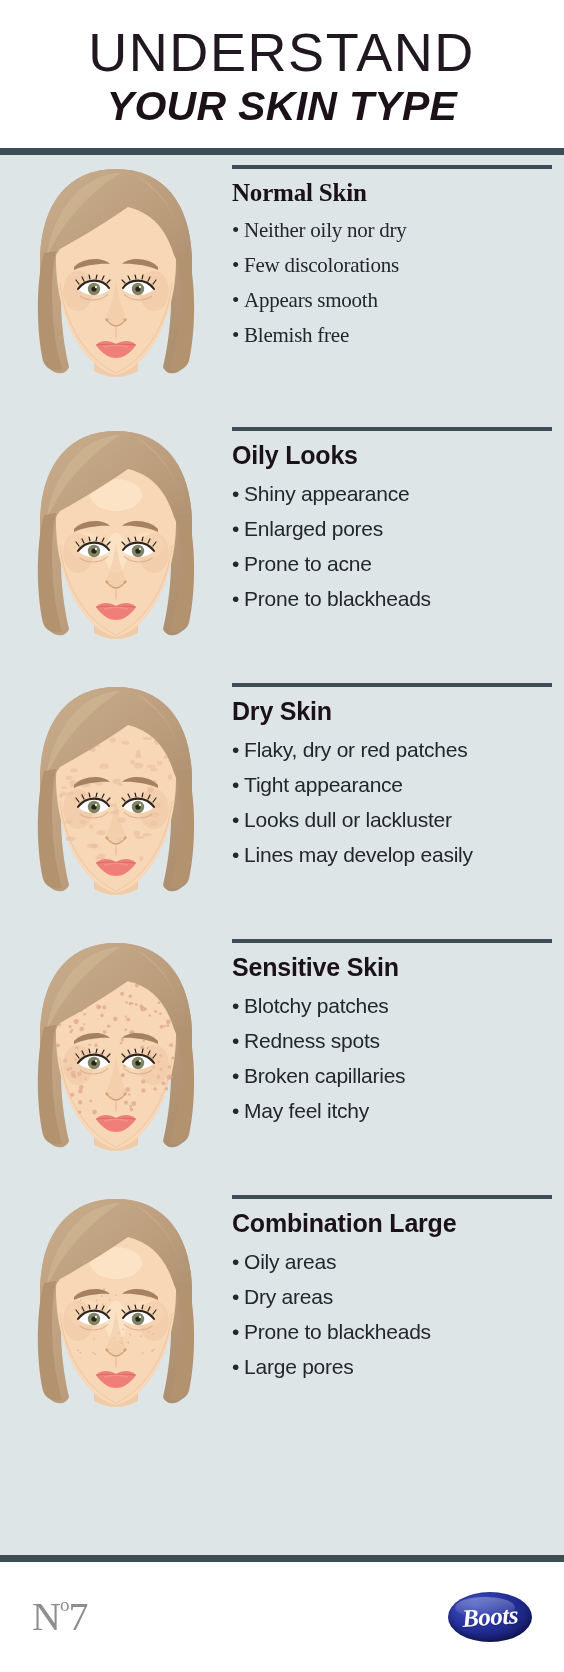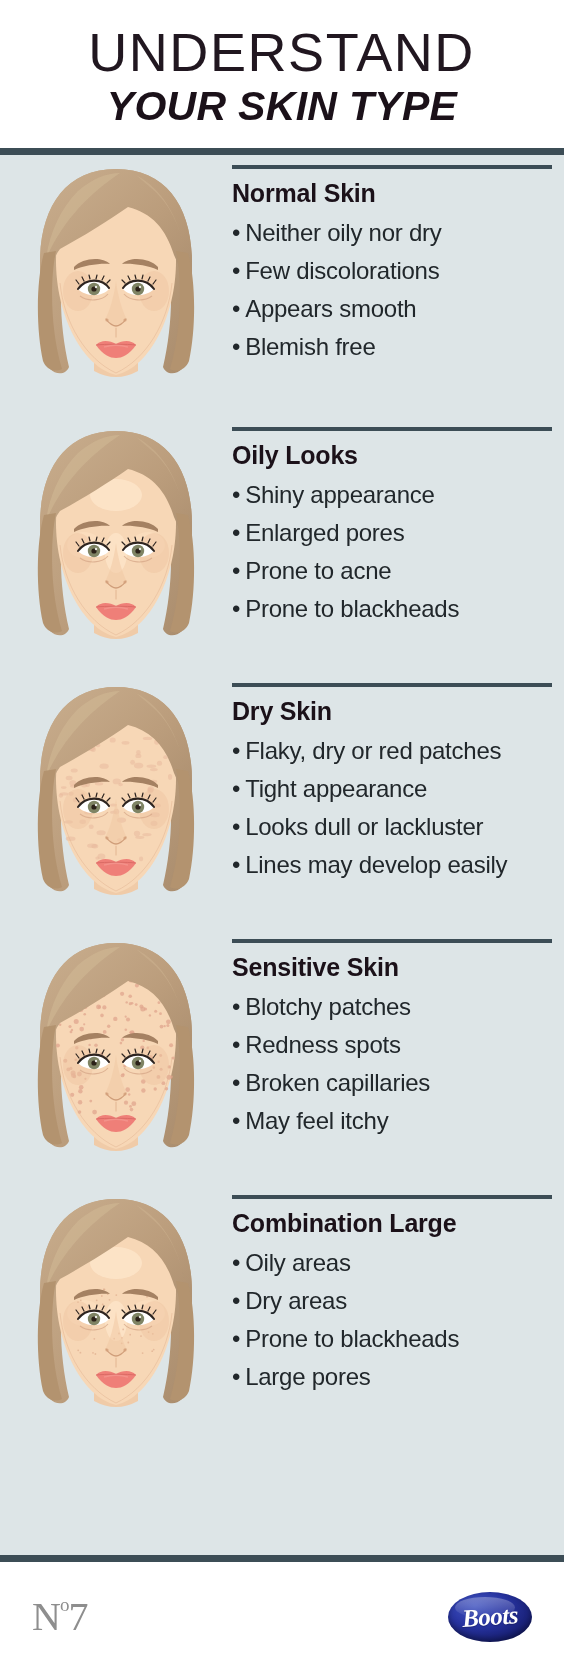--- a/index.html
+++ b/index.html
@@ -65,21 +65,21 @@
     position: relative;
     overflow: hidden;
   }
 
   .section {
     position: relative;
     height: 256px;
     display: flex;
     align-items: flex-start;
   }
-  .section:first-child { height: 262px; }
+  .section:first-child { height: 262px; font-family: Liberation Serif, serif; }
 
   .face-col {
     width: 232px;
     flex: none;
     position: relative;
     display: flex;
     justify-content: center;
     align-items: flex-start;
     padding-top: 8px;
   }
@@ -102,21 +102,21 @@
     font-size: 25px;
     font-weight: 700;
     color: #1b1119;
     letter-spacing: -0.2px;
     margin-bottom: 6px;
     white-space: nowrap;
   }
 
   .bullets { list-style: none; }
   .bullets li {
-    font-size: 24px;
+    font-size: 21px;
     color: #21272b;
     line-height: 1.0;
     padding: 7px 0 7px 0;
     white-space: nowrap;
     letter-spacing: -0.25px;
   }
   .bullets li .dot { margin-right: 5px; }
 
   
   .footer-rule {

